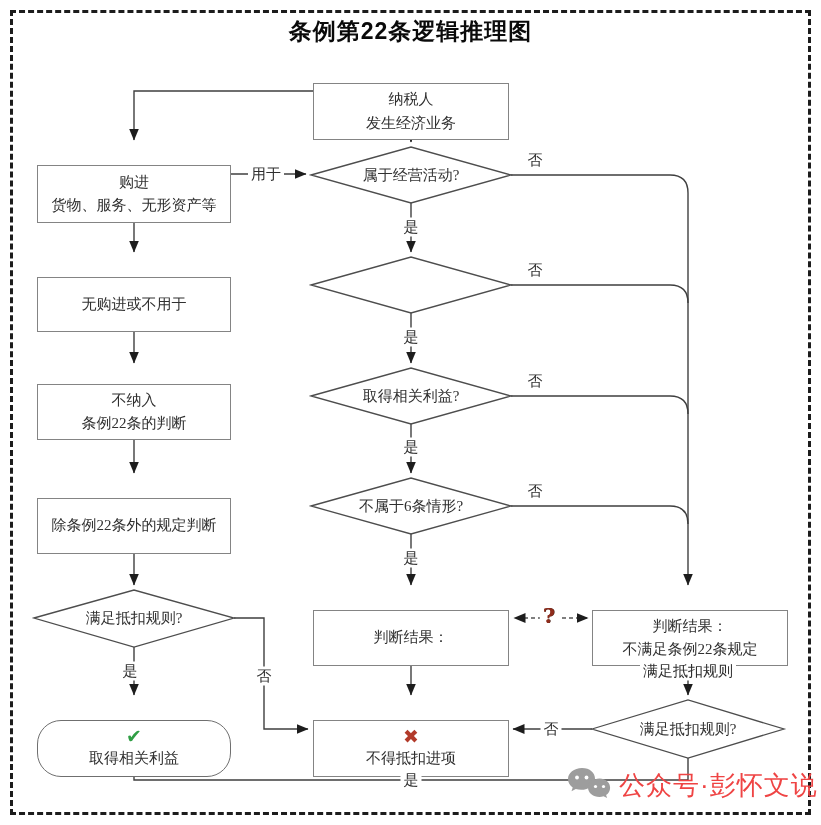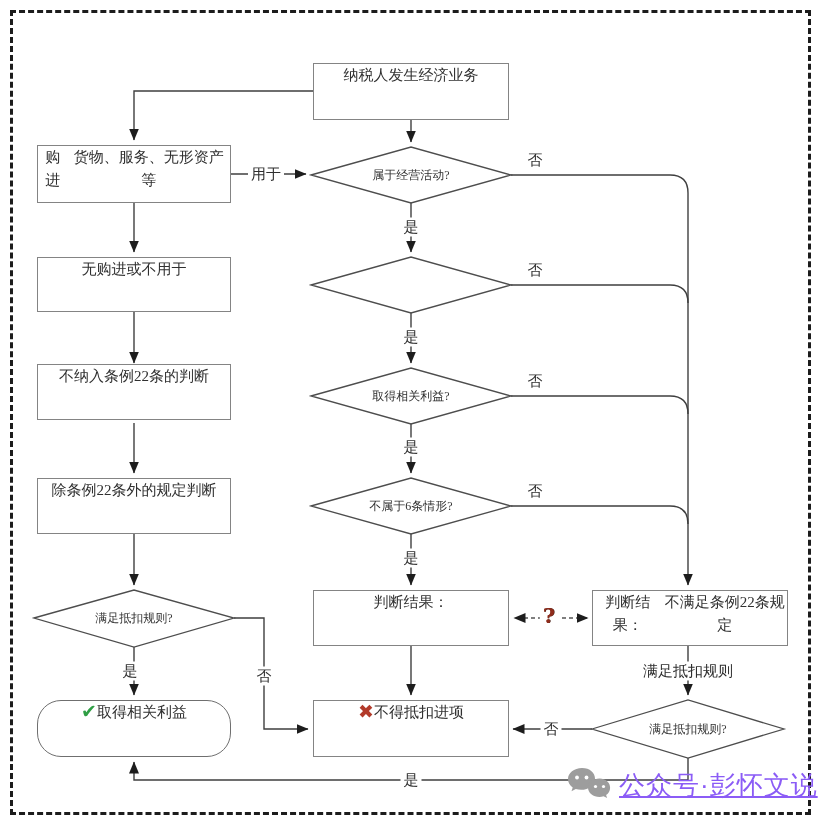--- a/index.html
+++ b/index.html
@@ -5,42 +5,43 @@
   html,body{margin:0;padding:0;background:#ffffff;}
   .canvas{position:relative;width:821px;height:825px;background:#ffffff;overflow:hidden;
           font-family:"Liberation Serif","DejaVu Serif",serif;}
   .frame{position:absolute;left:10px;top:10px;right:10px;bottom:10px;
          border:3px dashed #1c1c1c;pointer-events:none;}
   .title{position:absolute;left:0;top:16px;width:100%;text-align:center;
          font-family:"Liberation Sans","DejaVu Sans",sans-serif;
          font-size:23px;font-weight:800;color:#0a0a0a;letter-spacing:1px;z-index:5;}
   svg.layer{position:absolute;left:0;top:0;z-index:1;}
   .box{position:absolute;box-sizing:border-box;border:1.5px solid #848484;background:#ffffff;
-       display:flex;flex-direction:row;justify-content:center;
-       font-size:15px;line-height:1.55;color:#303030;text-align:center;z-index:2;}
+       display:flex;flex-direction:column;justify-content:center;
+       font-size:15px;line-height:1.55;color:#303030;text-align:center;z-index:2;margin-top:20px;}
   .rounded{border-radius:24px;border-color:#6f6f6f;}
   .dtext{position:absolute;box-sizing:border-box;display:flex;flex-direction:column;
-         justify-content:center;align-items:center;font-size:12px;color:#303030;
+         justify-content:center;align-items:center;font-size:15px;color:#303030;
          text-align:right;z-index:2;background:transparent;}
   .lbl{position:absolute;transform:translate(-50%,-50%);background:#ffffff;
        padding:0 3px;font-size:15px;color:#2e2e2e;z-index:3;white-space:nowrap;}
   .icon-mark{font-size:19px;font-weight:700;line-height:1.1;
              font-family:"DejaVu Sans","Liberation Sans",sans-serif;}
   .qmark{font-size:21px;font-weight:800;font-family:"DejaVu Serif","Liberation Serif",serif;
          text-shadow:0.5px 0.5px 0 #3a1208;}
   .watermark{position:absolute;left:566px;top:766px;display:flex;align-items:center;gap:7px;
              z-index:4;font-family:"Liberation Sans","DejaVu Sans",sans-serif;
              font-size:26px;letter-spacing:1px;}
 </style>
 </head>
 <body>
 
 <div class="canvas">
 
   <div class="frame"></div>
+  <div class="title">条例第22条逻辑推理图</div>
 
   <svg class="layer" width="821" height="825" viewBox="0 0 821 825">
     <defs>
       <marker id="arr" markerUnits="userSpaceOnUse" markerWidth="13" markerHeight="10" refX="11.5" refY="5" orient="auto">
         <path d="M0,0 L12,5 L0,10 Z" fill="#1d1d1d"></path>
       </marker>
     </defs>
     <g stroke="#3f3f3f" stroke-width="1.4" fill="none">
       <path d="M313,91 L134,91 L134,140" marker-end="url(#arr)"></path>
       <path d="M411,118 L411,142" marker-end="url(#arr)"></path>
@@ -137,16 +138,16 @@
 
   <div class="watermark">
     <svg width="46" height="38" viewBox="0 0 46 38">
       <path d="M16,2 C8,2 2,7 2,13 c0,3.4 1.8,6.4 4.7,8.4 l-1.2,3.8 4.3-2.2 c1.7,0.5 3.4,0.8 5.2,0.8 8,0 14,-5 14,-11.4 C29,7 24,2 16,2 Z" fill="#9d9d9d"></path>
       <circle cx="11" cy="11.5" r="1.9" fill="#ffffff"></circle>
       <circle cx="20.5" cy="11.5" r="1.9" fill="#ffffff"></circle>
       <path d="M33.5,12.5 c-6.3,0 -11.5,4.1 -11.5,9.2 0,5.1 5.2,9.2 11.5,9.2 1.4,0 2.8,-0.2 4,-0.6 l3.6,1.8 -1,-3.1 c2.4,-1.7 4,-4.2 4,-7.3 C44.1,16.6 39.8,12.5 33.5,12.5 Z" fill="#9d9d9d"></path>
       <circle cx="29.5" cy="20.5" r="1.6" fill="#ffffff"></circle>
       <circle cx="37.5" cy="20.5" r="1.6" fill="#ffffff"></circle>
     </svg>
-    <span style="color: #8b5cf6; text-decoration: underline;">公众号·彭怀文说</span>
+    <span style="color: #ef4444;">公众号·彭怀文说</span>
   </div>
 
 </div>
 
 </body></html>

